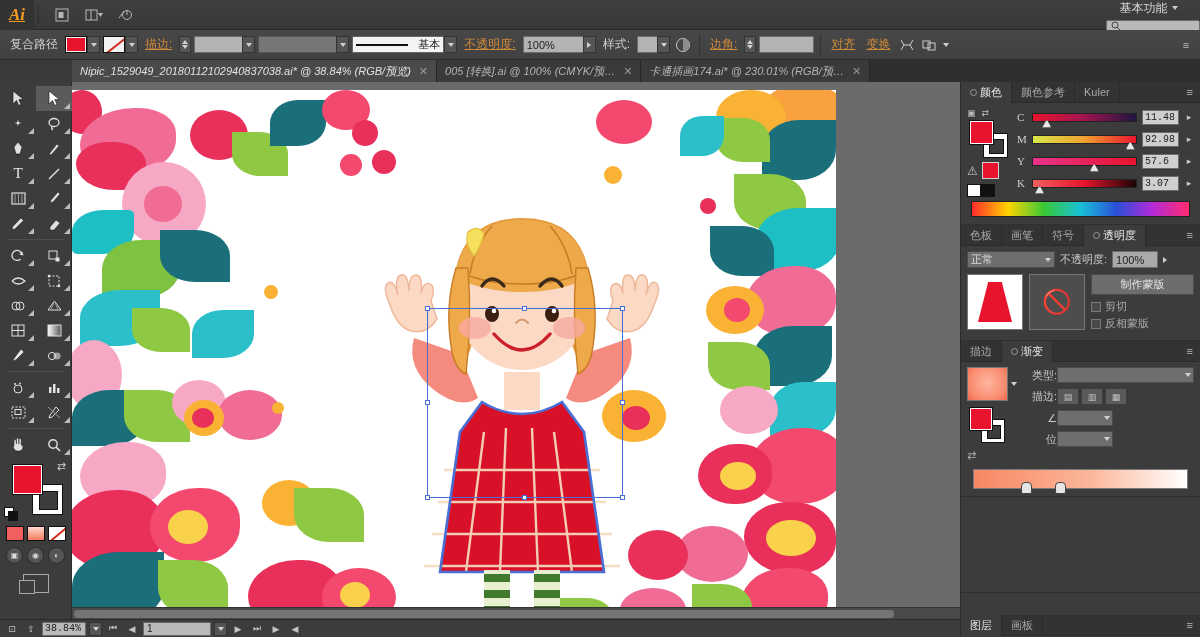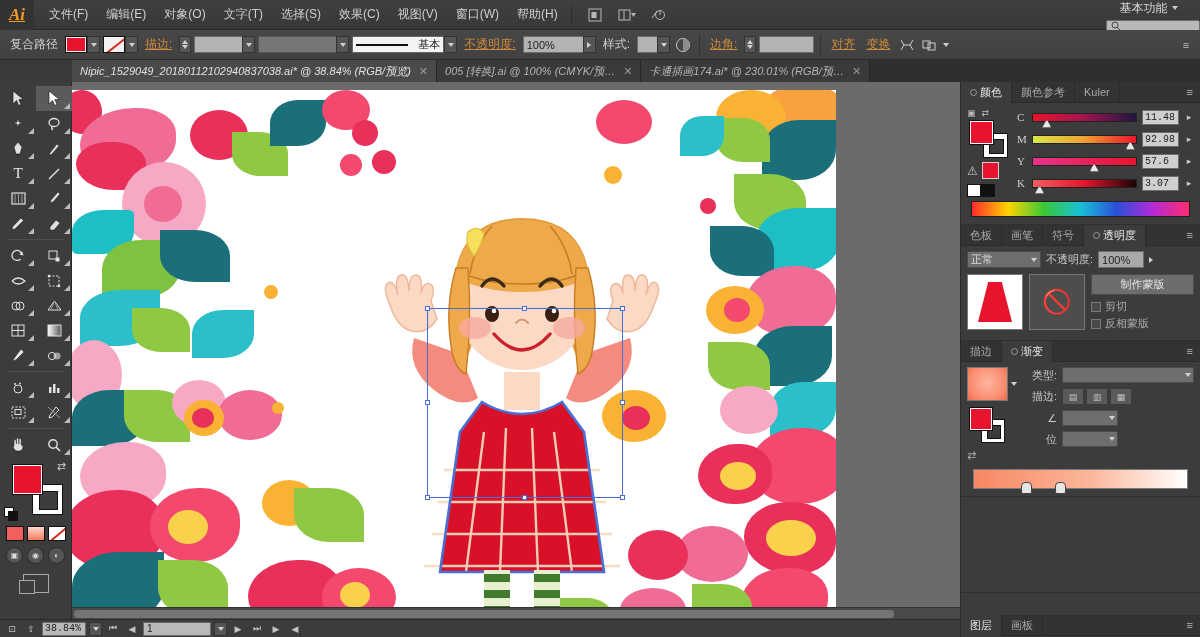--- a/index.html
+++ b/index.html
@@ -221,21 +221,21 @@
   .sarrow{ width:10px;color:#c9c9c9;font-size:9px;text-align:center; }
   .spectrum{
     height:16px;margin:4px 4px 0 4px;
     background:linear-gradient(90deg,#ff2b2b,#ffd400,#37c837,#18c0d8,#2a4fd8,#b42ad8,#ff2b6e);
     border:1px solid #222;
   }
 
   
   .tp-row1{ display:flex;align-items:center;gap:5px;margin-bottom:6px; }
   .tp-sel{
-    width:74px;height:17px;background:#6e6e6e;border:1px solid #4a4a4a;
+    width:88px;height:17px;background:#6e6e6e;border:1px solid #4a4a4a;
     display:flex;align-items:center;justify-content:space-between;padding:0 3px;color:#ddd;font-size:11px;
   }
   .tp-op{ width:46px;height:17px;background:#a9a9a9;border:1px solid #6b6b6b;color:#222;font-size:11px;display:flex;align-items:center;padding-left:3px;}
   .tp-row2{ display:flex; gap:6px; align-items:flex-start; }
   .tp-thumb{
     width:56px;height:56px;background:#fff;border:1px solid #777;
     display:flex;align-items:center;justify-content:center;
   }
   .tp-dress{
     width:34px;height:40px;background:#e8142d;
@@ -256,21 +256,21 @@
 
   
   .gp-body{ display:flex; gap:6px; }
   .gp-left{ width:50px; }
   .gp-prev{ width:42px;height:34px;background:radial-gradient(circle at 50% 45%,#ffb6a0,#f98a6e 70%,#f06a4c);border:1px solid #777;}
   .gp-fs{ position:relative;height:40px;margin-top:6px; }
   .gp-fs .a{position:absolute;left:2px;top:0;width:24px;height:24px;background:#e8142d;border:1px solid #111;box-shadow:0 0 0 1px #fff inset;}
   .gp-fs .b{position:absolute;left:14px;top:12px;width:24px;height:24px;background:#fff;border:1px solid #111;}
   .gp-fs .b:before{content:"";position:absolute;left:5px;top:5px;width:12px;height:12px;background:#3c3c3c;border:1px solid #111;}
   .gp-right{ flex:1; }
-  .gp-row{ display:flex; align-items:center; gap:5px; margin-bottom:5px; }
+  .gp-row{ display:flex; align-items:center; margin-bottom:5px; }
   .gp-lbl{ width:34px; font-size:11px; color:#c8c8c8; text-align:right; }
   .gp-field{ flex:1;height:16px;background:#6e6e6e;border:1px solid #4a4a4a;display:flex;align-items:center;justify-content:flex-end;padding-right:2px;}
   .gp-sbtns{ display:flex; gap:2px; }
   .gp-sbtn{ width:22px;height:17px;background:#5a5a5a;border:1px solid #3c3c3c;display:flex;align-items:center;justify-content:center;color:#c0c0c0;font-size:9px;}
   .gp-small{ width:56px;height:16px;background:#6e6e6e;border:1px solid #4a4a4a;display:flex;align-items:center;justify-content:flex-end;padding-right:2px;}
   .gp-bar{
     margin:7px 6px 0 6px; height:20px; position:relative;
     background:linear-gradient(90deg,#f88763,#fbb79b 55%,#fff);
     border:1px solid #7a7a7a;
   }
@@ -308,31 +308,20 @@
   }
   .hscroll .thumb{ position:absolute;left:2px;top:2px;width:820px;height:8px;background:#757575;border-radius:4px;}
 </style>
 </head>
 <body>
 
 <div class="app">
 
   <div class="menubar">
     <div class="ai-logo">Ai</div>
-    <div class="menu-items">
-      <div class="menu-item">文件(F)</div>
-      <div class="menu-item">编辑(E)</div>
-      <div class="menu-item">对象(O)</div>
-      <div class="menu-item">文字(T)</div>
-      <div class="menu-item">选择(S)</div>
-      <div class="menu-item">效果(C)</div>
-      <div class="menu-item">视图(V)</div>
-      <div class="menu-item">窗口(W)</div>
-      <div class="menu-item">帮助(H)</div>
-    </div>
     <div class="mb-sep"></div>
     <div class="mb-icon">
       <svg width="14" height="14" viewBox="0 0 14 14">
           <rect x="1" y="1" width="12" height="12" fill="none" stroke="#b8b8b8"></rect>
           <rect x="3.5" y="4" width="5" height="6" fill="#b8b8b8"></rect>
         </svg>
     </div>
     <div class="mb-icon">
       <svg width="18" height="14" viewBox="0 0 18 14">
           <rect x="1" y="2" width="11" height="10" fill="none" stroke="#b8b8b8"></rect>

